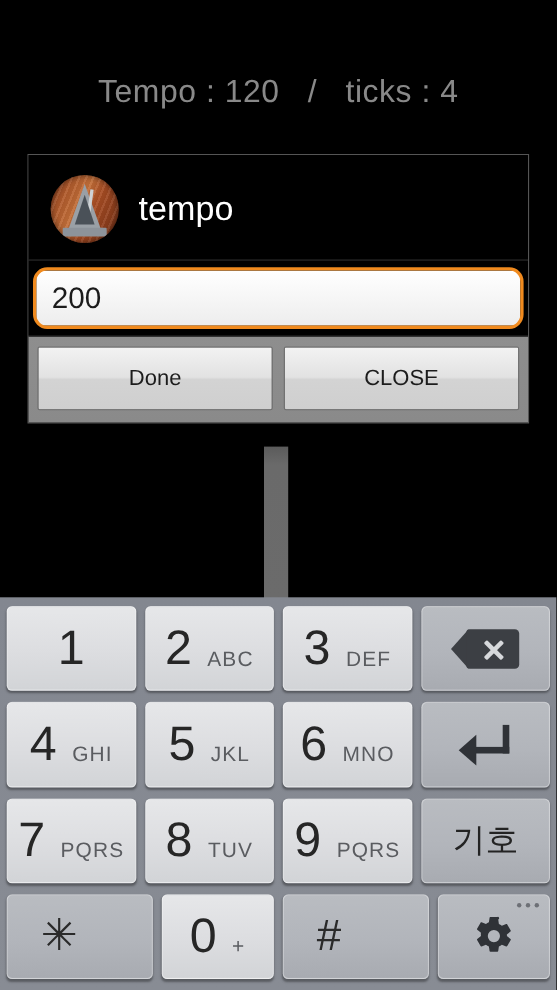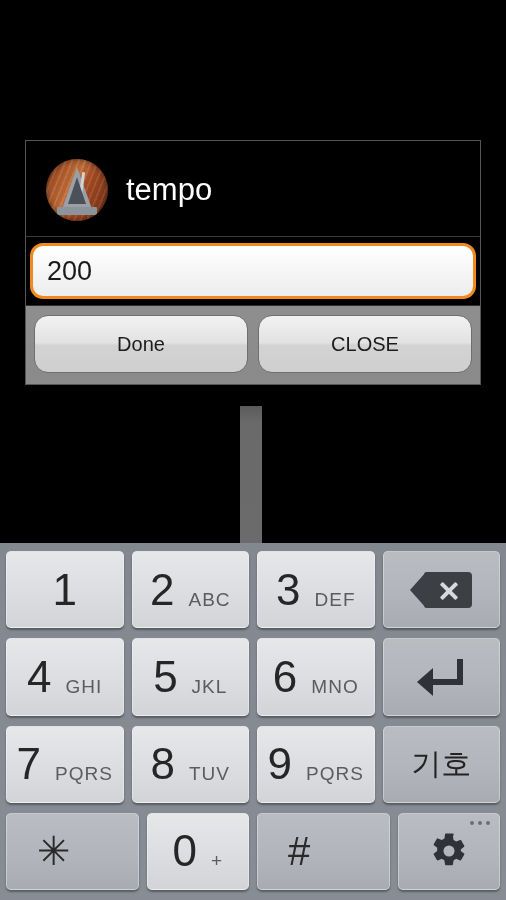--- a/index.html
+++ b/index.html
@@ -70,21 +70,21 @@
     border: 3px solid #f08a1e; border-radius: 13px;
     font-family: "Liberation Sans", sans-serif;
     font-size: 27px; color:#1b1b1b; padding: 0 14px; outline:none;
   }
   .btn-bar {
     display:flex; gap: 10px; padding: 9px 8px 11px 8px;
     background: linear-gradient(#8e8e8e, #8a8a8a);
     border-top: 1px solid #2e2e2e;
   }
   .dlg-btn {
-    flex:1 1 0; height: 58px; border:1px solid #6f6f6f; border-radius:14px;
+    flex:1 1 0; height: 58px; border:1px solid #6f6f6f; border-radius:2px;
     background: linear-gradient(#f2f2f2 0%, #e2e2e2 48%, #d3d3d3 52%, #cfcfcf 100%);
     color:#1c1c1c; font-size:20px; font-family:"Liberation Sans", sans-serif;
     cursor:pointer;
     text-align:center;
   }
 
   
   .handle-bar {
     position:absolute; left:240px; top:406px; width:22px; height:138px;
     background: linear-gradient(#5b5b5b, #6a6a6a 12%, #6b6b6b 100%);
@@ -154,20 +154,21 @@
   
   .gear-wrap { position:relative; width:100%; height:100%; display:flex; align-items:center; justify-content:center; }
   .dots { position:absolute; right:9px; top:7px; display:flex; gap:4px; }
   .dots i { width:4px;height:4px;border-radius:50%;background:#6d7076; display:block; }
 </style>
 </head>
 <body>
 
 <div id="screen">
 
+  <div class="status-line">Tempo : 120   /   ticks : 4</div>
 
   <div class="dialog">
 
     <div class="dialog-head">
       <div class="app-icon">
         <div class="wood-grain"></div>
         <div class="metro-body"></div>
         <div class="metro-arm"></div>
         <div class="metro-inner"></div>
         <div class="metro-base"></div>

